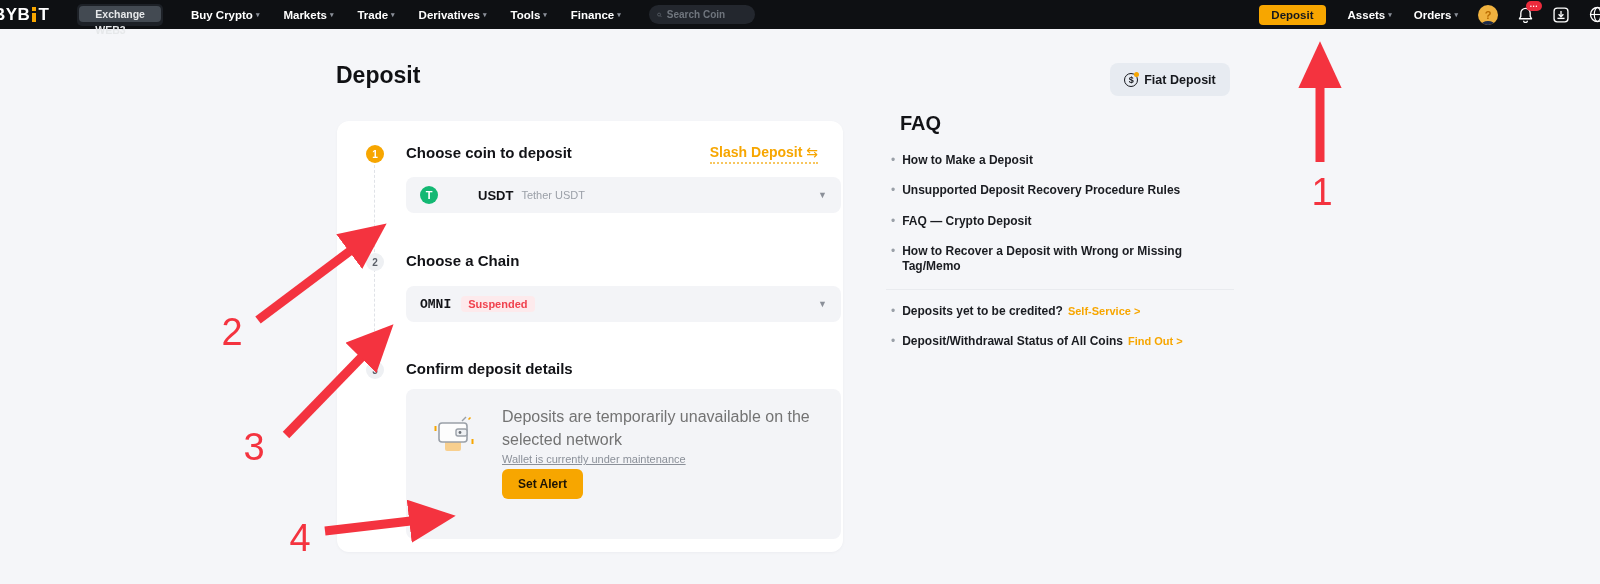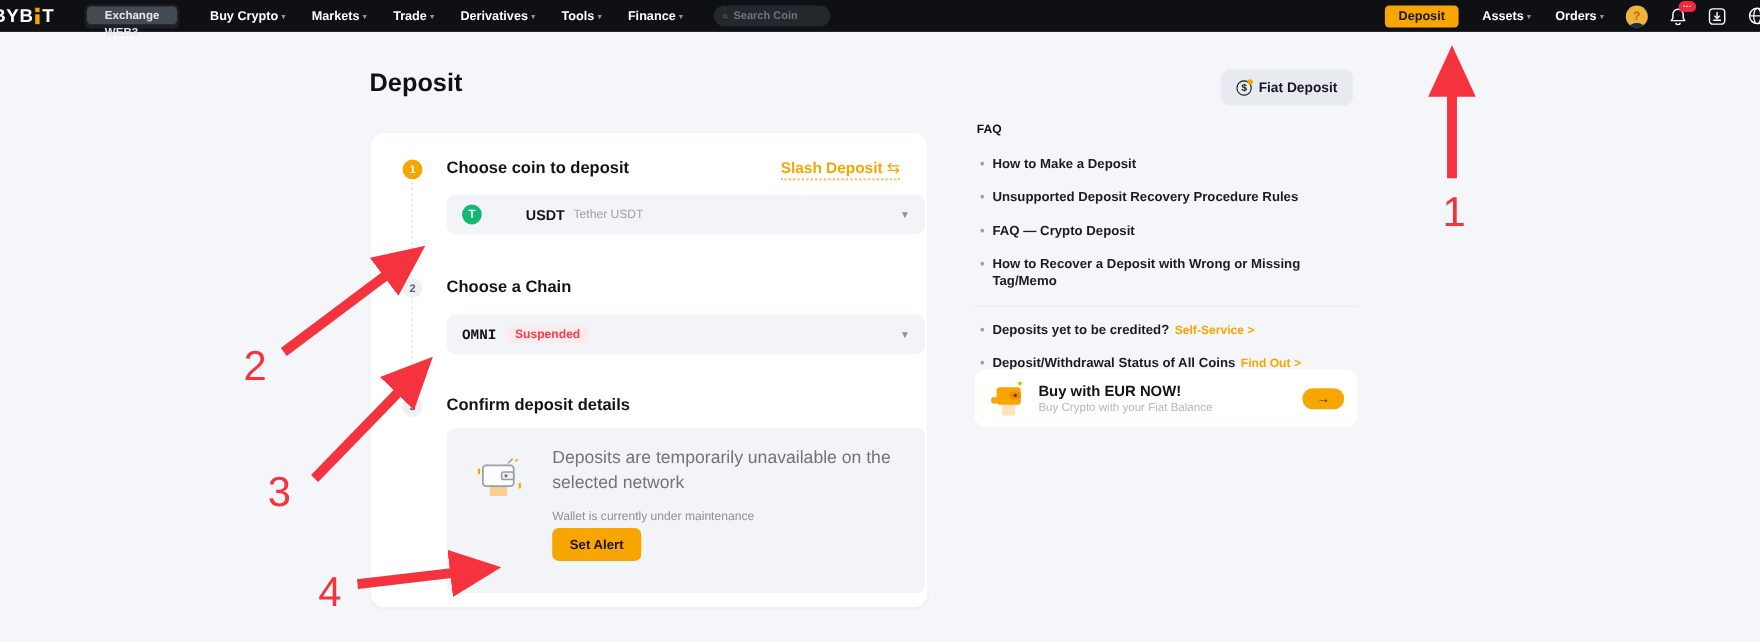--- a/index.html
+++ b/index.html
@@ -71,27 +71,27 @@
   .coin-sym { font-size:13px; font-weight:bold; color:#121317; margin-right:8px;margin-left:32px; }
   .coin-name { font-size:11px; color:#9ba0a8; }
   .chain-sym { font-family:"Liberation Mono","DejaVu Sans Mono",monospace; font-size:13px; font-weight:bold; color:#121317; margin-right:10px; }
   .susp-badge { background:#fdeaec; color:#f0424e; font-size:11px; font-weight:bold;
     padding:2px 7px; border-radius:4px; }
   .warnbox { position:absolute; left:69px; top:268px; width:435px; height:150px; background:#f3f4f7;
     border-radius:8px; padding:16px 18px 0 26px; display:flex; }
   .warn-icon { width:44px; flex:none; padding-top:8px; }
   .warn-body { margin-left:26px; }
   .warn-title { font-size:16px; font-weight:normal; color:#737373; line-height:1.45; max-width:330px; }
-  .warn-sub { font-size:11px; color:#8b9099; line-height:1.55; margin-top:11px; }
+  .warn-sub { font-size:11px; color:#8b9099; line-height:1.55; margin-top:0;text-decoration:underline; }
   .set-alert { display:inline-block; margin-top:1px; background:#f7a600; color:#1d1405;
     font-size:12px; font-weight:bold; padding:8px 16px; border-radius:6px; cursor:pointer; }
 
   
   .faq { position:absolute; left:886px; top:112px; width:348px; }
-  .faq-title { font-size:11px; font-weight:bold; color:#121317; margin-left:2px; }
+  .faq-title { font-size:20px; font-weight:bold; color:#121317; margin-left:14px; }
   .faq-list { margin-top:18px; }
   .faq-item { display:flex; align-items:baseline; margin-bottom:16px; cursor:pointer; }
   .faq-item .dot { color:#9aa0a8; margin:0 7px 0 5px; font-size:12px; }
   .faq-item .txt { font-size:12px; font-weight:bold; color:#1a1c21; line-height:1.2; }
   .faq-divider { border-top:1px solid #e9ebef; margin:4px 0 14px 0; }
   .faq-item .action { color:#f7a600; font-size:11px; font-weight:bold; margin-left:5px; white-space:nowrap; }
   .banner { position:absolute; left:886px; top:336px; width:348px; height:52px; background:#fff;
     border-radius:10px; display:flex; align-items:center; padding:0 12px; cursor:pointer; }
   .banner-txt { margin-left:10px; }
   .banner-title { font-size:13.5px; font-weight:bold; color:#121317; }
@@ -274,35 +274,20 @@
         <span class="action">Self-Service &gt;</span>
       </div>
       <div class="faq-item">
         <span class="dot">•</span>
         <span class="txt">Deposit/Withdrawal Status of All Coins</span>
         <span class="action">Find Out &gt;</span>
       </div>
     </div>
   </div>
 
-  <div class="banner">
-    <svg width="36" height="40" viewBox="0 0 36 40">
-      <rect x="13" y="18" width="12" height="18" rx="2" fill="#fbe3bd"></rect>
-      <rect x="8" y="10" width="22" height="16" rx="3" fill="#f7a600"></rect>
-      <rect x="20" y="14" width="10" height="7" rx="3" fill="#ef8c00"></rect>
-      <circle cx="25" cy="17.5" r="1.5" fill="#5c3a00"></circle>
-      <circle cx="6" cy="22" r="3" fill="#f7a600"></circle>
-      <rect x="28" y="5" width="3" height="3" fill="#f7a600" transform="rotate(20 29 6)"></rect>
-    </svg>
-    <div class="banner-txt">
-      <div class="banner-title">Buy with EUR NOW!</div>
-      <div class="banner-sub">Buy Crypto with your Fiat Balance</div>
-    </div>
-    <div class="banner-pill">→</div>
-  </div>
 
   <svg class="overlay" width="1600" height="584" viewBox="0 0 1600 584">
     <defs>
       <marker id="ah" markerWidth="5.2" markerHeight="4.8" refX="4" refY="2.4" orient="auto">
         <path d="M0,0 L5.2,2.4 L0,4.8 z" fill="#f4333f"></path>
       </marker>
     </defs>
     <line x1="1320" y1="162" x2="1320" y2="52" stroke="#f4333f" stroke-width="9" marker-end="url(#ah)"></line>
     <text x="1322" y="205" text-anchor="middle" class="arrow-label">1</text>
     <line x1="258" y1="320" x2="378" y2="230" stroke="#f4333f" stroke-width="9" marker-end="url(#ah)"></line>

